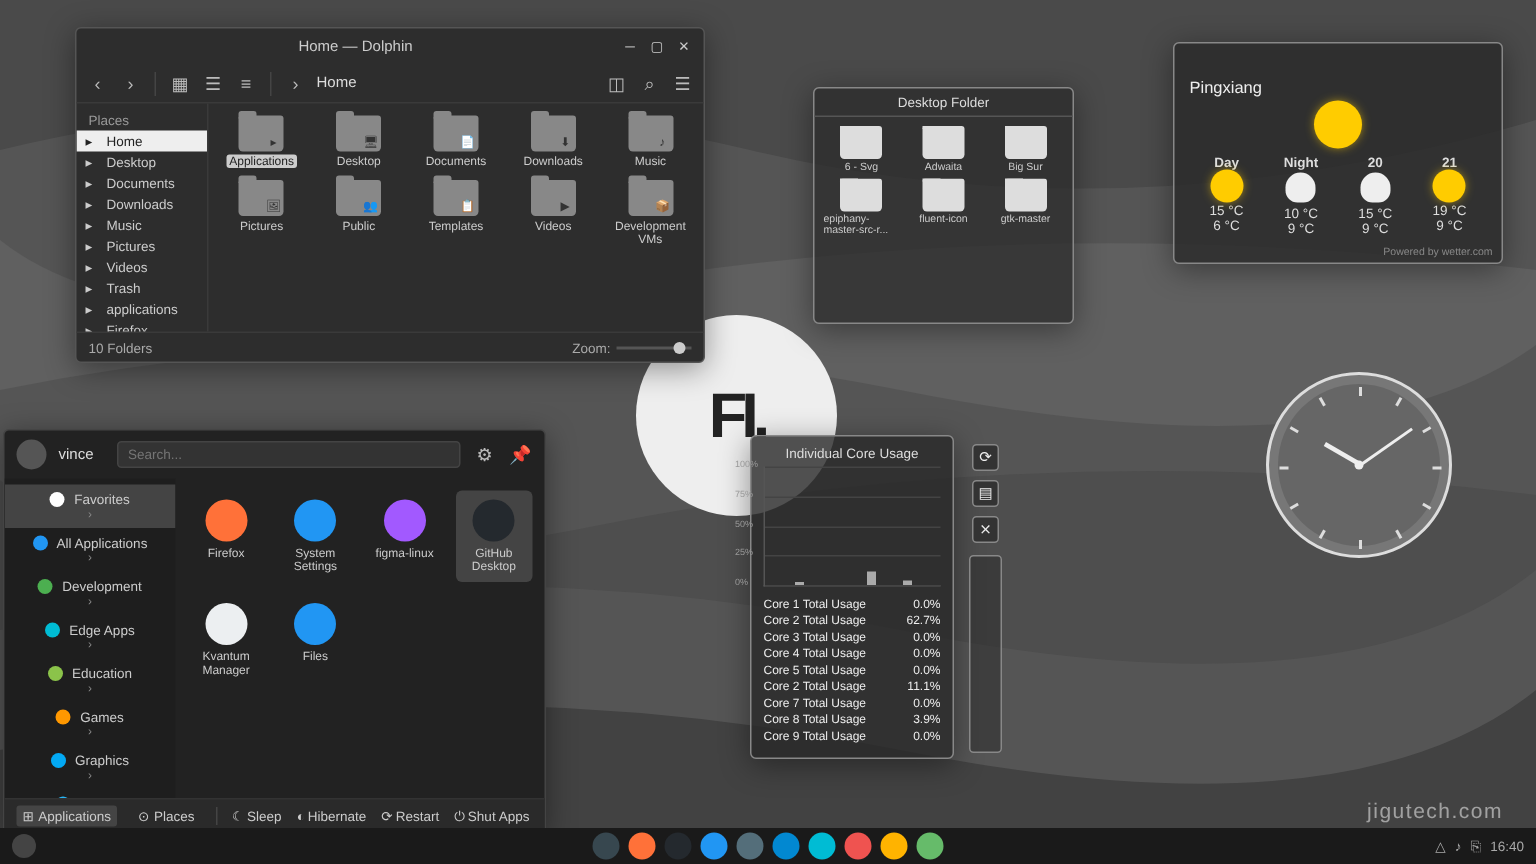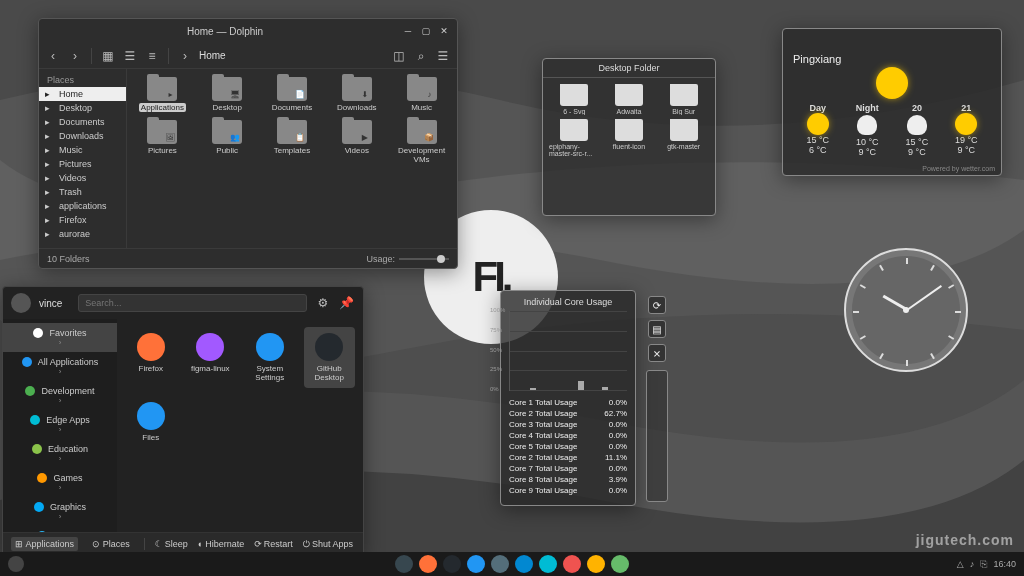--- a/index.html
+++ b/index.html
@@ -2,21 +2,21 @@
 <html><head>
 <meta charset="utf-8">
 <style>
 * { box-sizing: border-box; margin: 0; padding: 0; font-family: -apple-system, BlinkMacSystemFont, "Segoe UI", sans-serif; }
 body { width: 1024px; height: 576px; background: #555; position: relative; overflow: hidden; color: #eee; }
 .wallpaper { position: absolute; inset: 0; background: linear-gradient(135deg, #4a4a4a 0%, #5a5a5a 50%, #404040 100%); }
 .wallpaper svg { width: 100%; height: 100%; }
 
 
 .window { position: absolute; background: #2d2d2d; border: 1px solid #555; border-radius: 4px; box-shadow: 0 4px 20px rgba(0,0,0,0.4); }
-#dolphin { left: 38px; top: 18px; width: 420px; height: 251px; }
+#dolphin { left: 50px; top: 18px; width: 420px; height: 224px; }
 .titlebar { height: 24px; display: flex; align-items: center; padding: 0 8px; font-size: 10px; color: #ccc; }
 .titlebar .title { flex: 1; text-align: center; }
 .titlebar .wbtns { display: flex; gap: 8px; }
 .titlebar .wbtn { width: 10px; height: 10px; display: flex; align-items: center; justify-content: center; font-size: 9px; cursor: pointer; }
 .toolbar { height: 26px; display: flex; align-items: center; padding: 0 6px; gap: 6px; border-bottom: 1px solid #3a3a3a; }
 .toolbar .sep { width: 1px; height: 16px; background: #444; margin: 0 2px; }
 .ticon { width: 16px; height: 16px; display: flex; align-items: center; justify-content: center; font-size: 12px; cursor: pointer; color: #bbb; }
 .toolbar .crumb { font-size: 10px; color: #ddd; font-weight: 500; }
 .dolphin-body { display: flex; height: calc(100% - 50px - 20px); }
 .places { width: 88px; border-right: 1px solid #3a3a3a; padding: 4px 0; overflow: hidden; }
@@ -104,21 +104,21 @@
 .am-bottom .sep { flex: 0 0 1px; width: 1px; height: 12px; background: #444; }
 .am-bottom .act { display: flex; align-items: center; gap: 2px; cursor: pointer; }
 
 
 #taskbar { position: absolute; left: 0; right: 0; bottom: 0; height: 24px; background: #1a1a1a; display: flex; align-items: center; padding: 0 8px; }
 #taskbar .start { width: 16px; height: 16px; background: #444; border-radius: 50%; cursor: pointer; }
 .dock { position: absolute; left: 50%; transform: translateX(-50%); display: flex; gap: 6px; }
 .dock-item { width: 18px; height: 18px; border-radius: 50%; cursor: pointer; display: flex; align-items: center; justify-content: center; font-size: 11px; }
 .tray { position: absolute; right: 8px; display: flex; align-items: center; gap: 6px; font-size: 9px; color: #aaa; }
 
-.watermark { position: absolute; right: 10px; bottom: 28px; font-size: 14px; color: rgba(255,255,255,0.5); font-weight: 700; letter-spacing: 1px; }
+.watermark { position: absolute; right: 22px; bottom: 28px; font-size: 14px; color: rgba(255,255,255,0.5); font-weight: 400; letter-spacing: 1px; }
 </style>
 </head>
 <body>
 
 <div class="wallpaper">
 <svg viewBox="0 0 1024 576" preserveAspectRatio="none">
   <rect width="1024" height="576" fill="#555"></rect>
   <path d="M0,100 Q250,40 500,100 T1024,80 V0 H0 Z" fill="#4a4a4a"></path>
   <path d="M0,260 Q300,200 600,260 T1024,230 V180 Q700,140 400,190 T0,160 Z" fill="#606060"></path>
   <path d="M0,420 Q300,360 600,420 T1024,380 V330 Q700,290 400,350 T0,320 Z" fill="#4e4e4e"></path>
@@ -285,21 +285,21 @@
               <span class="ov">📦</span>
             </div>
             <span class="file-lbl">Development VMs</span>
           </div>
         </div>
     </div>
   </div>
   <div class="statusbar">
     <span>10 Folders</span>
     <span style="display:flex;align-items:center;gap:4px">
-      <span>Usage:</span>
+      <span>Zoom:</span>
       <span class="zoom-slider">
           <span class="thumb"></span>
         </span>
     </span>
   </div>
 </div>
 
 <div id="desktop-folder" class="window">
   <div class="dfhdr">Desktop Folder</div>
   <div class="df-grid" id="df-grid">
@@ -483,30 +483,34 @@
         </div>
         <div class="am-cat"></div>
       </div>
     <div class="am-apps">
         <div class="app-grid" id="app-grid">
           <div class="app-tile">
             <div class="app-ico" style="background:#ff7139"></div>
             <span>Firefox</span>
           </div>
           <div class="app-tile">
+            <div class="app-ico" style="background:#2196f3"></div>
+            <span>System Settings</span>
+          </div>
+          <div class="app-tile">
             <div class="app-ico" style="background:#a259ff"></div>
             <span>figma-linux</span>
-          </div>
-          <div class="app-tile">
-            <div class="app-ico" style="background:#2196f3"></div>
-            <span>System Settings</span>
           </div>
           <div class="app-tile selected">
             <div class="app-ico" style="background:#24292e"></div>
             <span>GitHub Desktop</span>
+          </div>
+          <div class="app-tile">
+            <div class="app-ico" style="background:#eceff1"></div>
+            <span>Kvantum Manager</span>
           </div>
           <div class="app-tile">
             <div class="app-ico" style="background:#2196f3"></div>
             <span>Files</span>
           </div>
         </div>
       </div>
   </div>
   <div class="am-bottom">
     <span class="tab active">⊞ <span>Applications</span></span>

